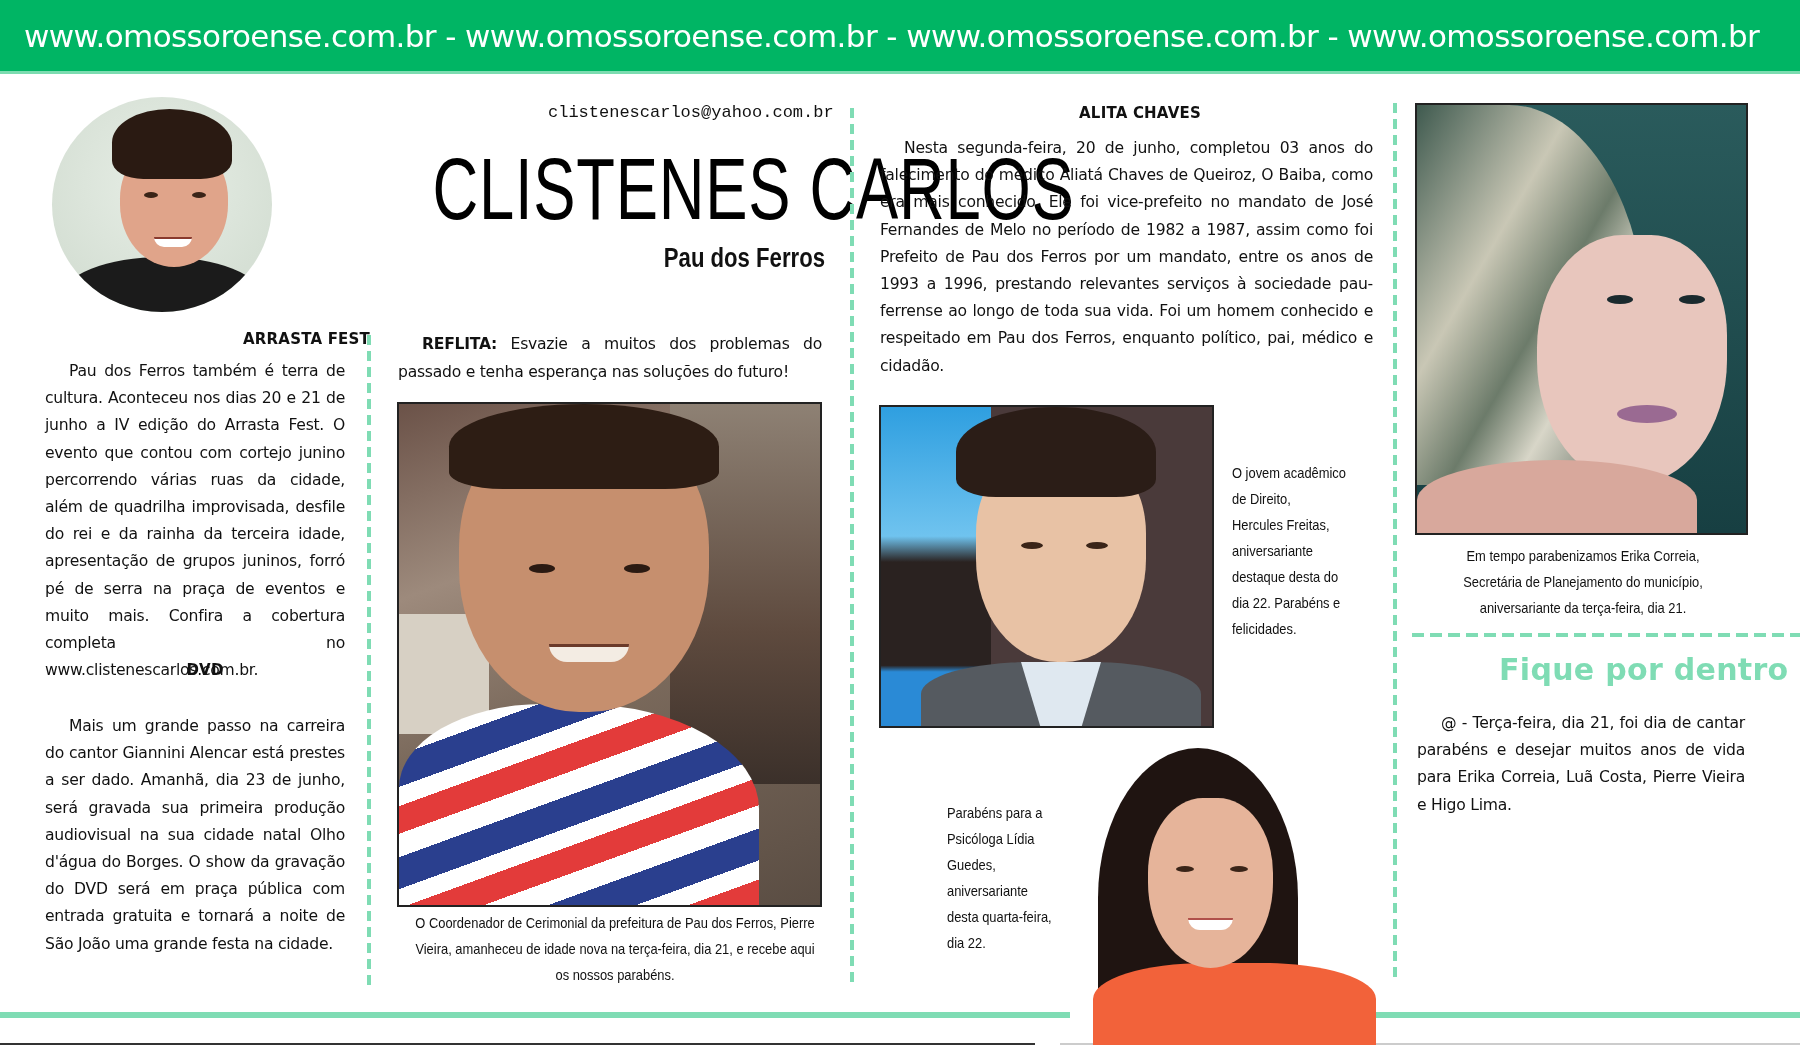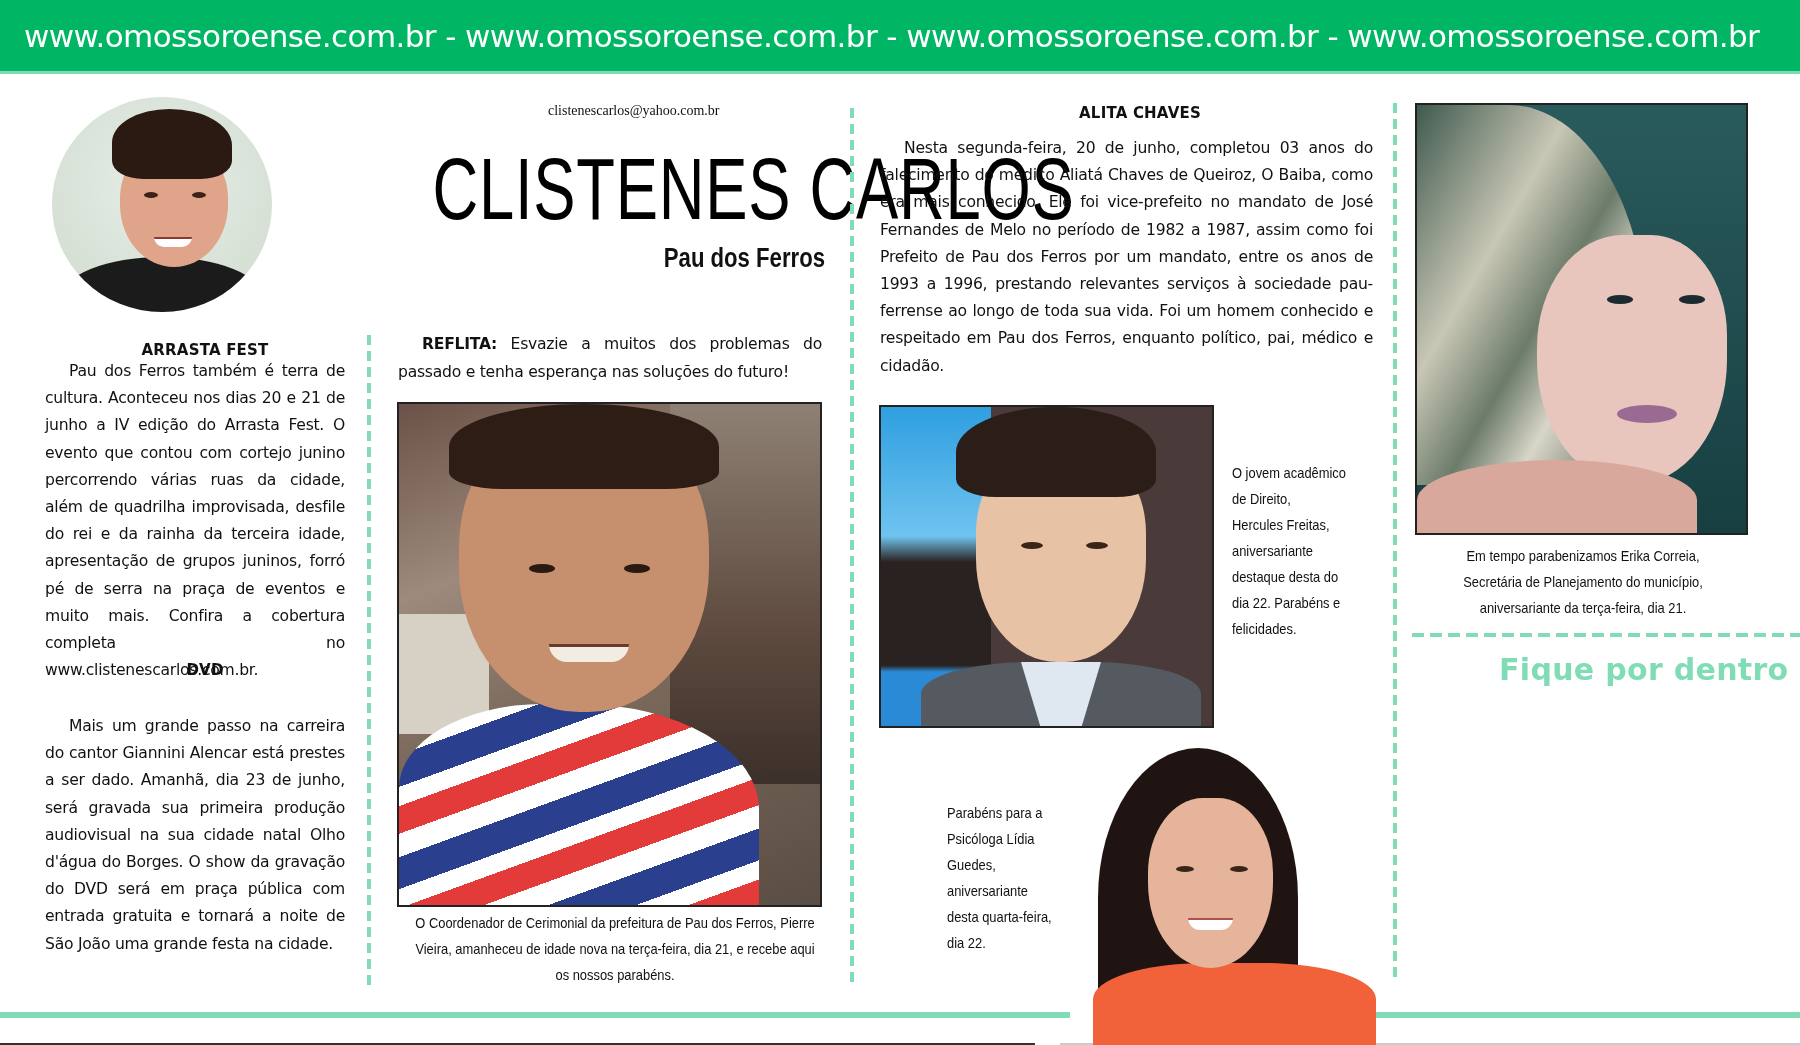--- a/index.html
+++ b/index.html
@@ -21,21 +21,21 @@
     left: 52px; top: 97px; width: 220px; height: 215px; border-radius: 50%;
     background: radial-gradient(circle at 50% 40%, #e7eee6 0%, #d6e0d5 70%);
     overflow: hidden;
   }
   .avatar .hair { position: absolute; left: 60px; top: 12px; width: 120px; height: 70px; background: #2a1a12; border-radius: 55% 60% 30% 30%; }
   .avatar .face { position: absolute; left: 68px; top: 45px; width: 108px; height: 125px; background: #e0a48a; border-radius: 45% 45% 50% 50%; }
   .avatar .eye { position: absolute; top: 95px; width: 14px; height: 6px; background: #3a2418; border-radius: 50%; }
   .avatar .mouth { position: absolute; left: 102px; top: 140px; width: 38px; height: 10px; background: #fff; border-radius: 0 0 20px 20px; border-top: 2px solid #8a3a2e; }
   .avatar .shirt { position: absolute; left: 10px; top: 160px; width: 200px; height: 80px; background: #1b1b1b; border-radius: 50% 50% 0 0; }
 
-  .email { left: 548px; top: 103px; font-family: Liberation Serif, serif; font-size: 14px; color: #111; }
+  .email { left: 548px; top: 103px; font-family: Liberation Mono, monospace; font-size: 17px; color: #111; }
   .columnist {
     left: 280px; top: 145px; width: 545px; text-align: right;
     font-family: "Liberation Sans", sans-serif; font-size: 88px; font-weight: 400;
     letter-spacing: 1px; transform: scaleX(0.72); transform-origin: right center;
     line-height: 1; color: #000; white-space: nowrap;
   }
   .city {
     left: 560px; top: 243px; width: 265px; text-align: right;
     font-family: "Liberation Sans", sans-serif; font-weight: bold; font-size: 27px;
     transform: scaleX(0.82); transform-origin: right center; color: #111;
@@ -126,21 +126,21 @@
 </div>
 <div class="abs email">clistenescarlos@yahoo.com.br</div>
 <div class="abs columnist">CLISTENES CARLOS</div>
 <div class="abs city">Pau dos Ferros</div>
 
 <div class="vdash" style="left:367px; top:335px; height:650px;"></div>
 <div class="vdash" style="left:850px; top:108px; height:875px;"></div>
 <div class="vdash" style="left:1393px; top:103px; height:880px;"></div>
 <div class="hdash" style="left:1412px; top:633px; width:388px;"></div>
 
-<div class="head" style="left:40px; top:341px; width:330px;">ARRASTA FEST</div>
+<div class="head" style="left:40px; top:330px; width:330px;text-align:right;">ARRASTA FEST</div>
 <div class="body-text" style="left:45px; top:358px; width:300px;">
   <p>Pau dos Ferros também é terra de cultura. Aconteceu nos dias 20 e 21 de junho a IV edição do Arrasta Fest. O evento que contou com cortejo junino percorrendo várias ruas da cidade, além de quadrilha improvisada, desfile do rei e da rainha da terceira idade, apresentação de grupos juninos, forró pé de serra na praça de eventos e muito mais. Confira a cobertura completa no www.clistenescarlos.com.br.</p>
 </div>
 
 <div class="head" style="left:40px; top:661px; width:330px;">DVD</div>
 <div class="body-text" style="left:45px; top:713px; width:300px;">
   <p>Mais um grande passo na carreira do cantor Giannini Alencar está prestes a ser dado. Amanhã, dia 23 de junho, será gravada sua primeira produção audiovisual na sua cidade natal Olho d'água do Borges. O show da gravação do DVD será em praça pública com entrada gratuita e tornará a noite de São João uma grande festa na cidade.</p>
 </div>
 
 <div class="body-text" style="left:398px; top:330px; width:424px; line-height:28px;">
@@ -211,13 +211,14 @@
   <div class="e-face"></div>
   <div class="e-eye" style="left:190px"></div>
   <div class="e-eye" style="left:262px"></div>
   <div class="e-lips"></div>
   <div class="e-hand"></div>
 </div>
 <div class="caption" style="left:1418px; top:543px; width:330px;">Em tempo parabenizamos Erika Correia, Secretária de Planejamento do município, aniversariante da terça-feira, dia 21.</div>
 
 <div class="fique">Fique por dentro</div>
 <div class="body-text" style="left:1417px; top:710px; width:328px;">
+  <p>@ - Terça-feira, dia 21, foi dia de cantar parabéns e desejar muitos anos de vida para Erika Correia, Luã Costa, Pierre Vieira e Higo Lima.</p>
 </div>
 
 </body></html>

